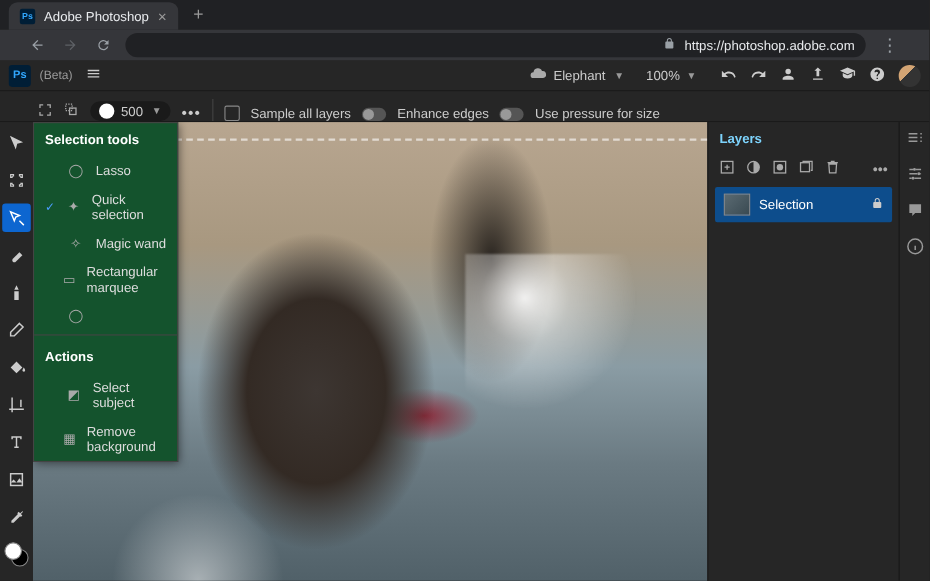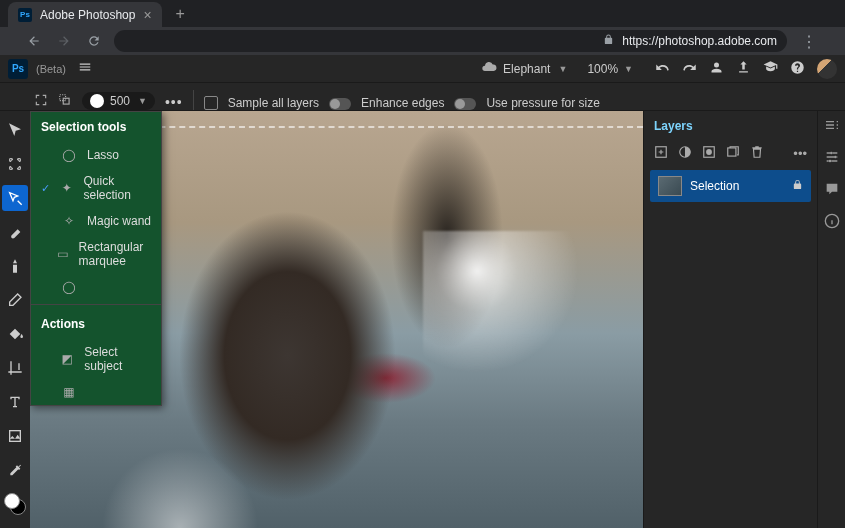--- a/index.html
+++ b/index.html
@@ -281,20 +281,21 @@
       <hr>
       <div class="header">Actions</div>
       <div class="item">
           <span class="spacer-check"></span>
           <span class="sicon">◩</span>
           <span>Select subject</span>
         </div>
       <div class="item">
           <span class="spacer-check"></span>
           <span class="sicon">▦</span>
+          <span>Remove background</span>
         </div>
     </div>
   </div>
 
   <div class="right-panel">
     <div class="panel-head">Layers</div>
     <div class="layer-icons">
       <span><svg width="14" height="14" viewBox="0 0 24 24">
             <rect x="3" y="3" width="18" height="18" fill="none" stroke="currentColor" stroke-width="2"></rect>
             <path d="M12 8v8M8 12h8" stroke="currentColor" stroke-width="2"></path>

